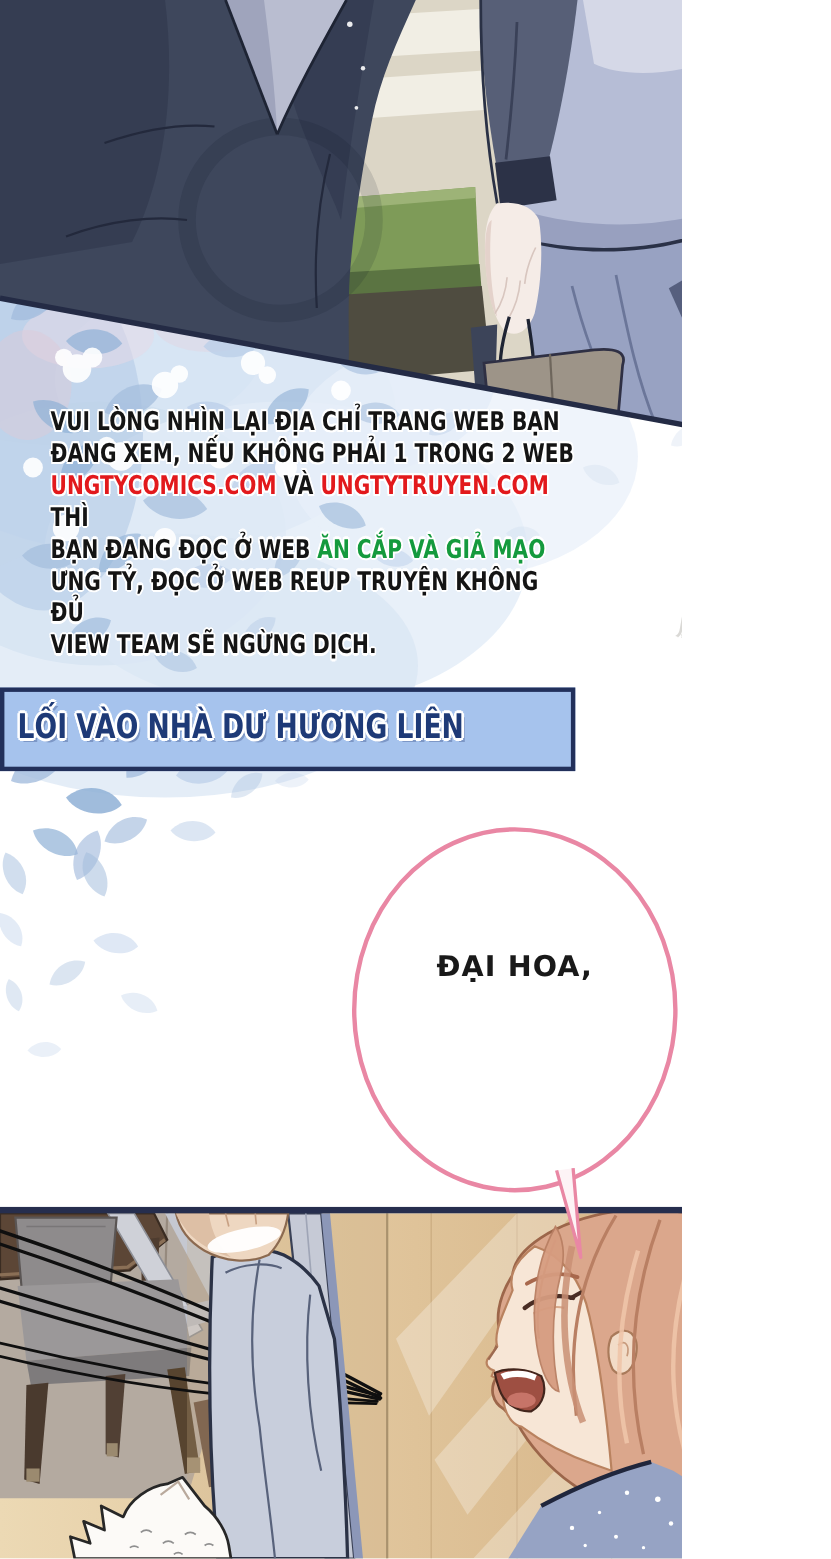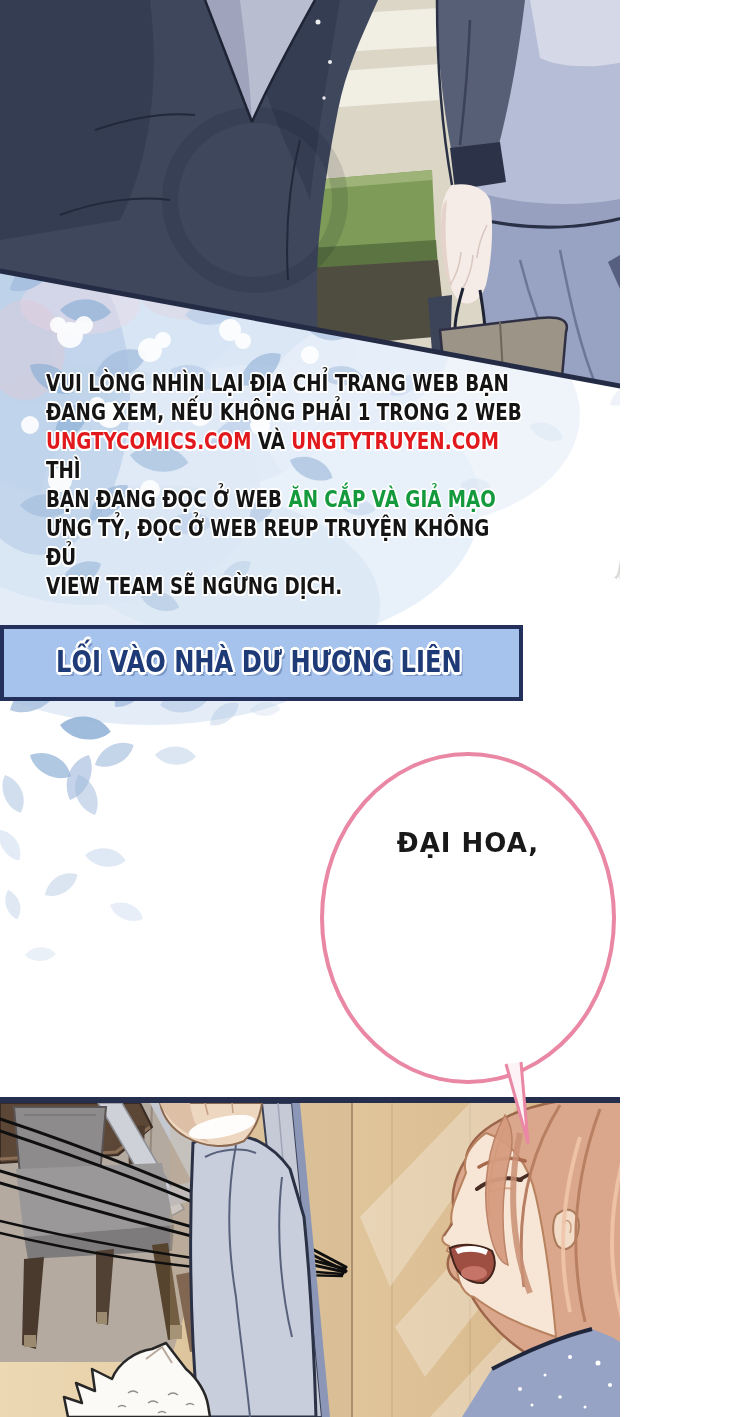--- a/index.html
+++ b/index.html
@@ -19,32 +19,32 @@
       1.5px 1.5px 0 #fff,-1.5px 1.5px 0 #fff,1.5px -1.5px 0 #fff,-1.5px -1.5px 0 #fff;}
   .notice .red{color:var(--red,#e2191c);}
   .notice .green{color:var(--green,#149a3d);}
   
   .watermark{position:absolute;left:616px;top:550px;z-index:3;font-weight:bold;
     font-size:26px;letter-spacing:3px;color:rgba(188,186,180,.55);
     transform:skewX(-10deg);white-space:nowrap;}
   
   .banner{position:absolute;left:0;top:625px;width:523px;height:76px;z-index:4;
     background:var(--banner-bg,#a6c3ed);border:4px solid var(--banner-border,#22305b);
-    box-sizing:border-box;padding-left:40px;}
+    box-sizing:border-box;}
   .banner-label{display:block;margin:14px 0 0 12px;font-size:31px;font-weight:bold;
     color:var(--banner-text,#1e3a77);white-space:nowrap;
     transform:scaleX(.78);transform-origin:left top;
     text-shadow:3px 0 0 #fff,-3px 0 0 #fff,0 3px 0 #fff,0 -3px 0 #fff,
       2px 2px 0 #fff,-2px -2px 0 #fff,2px -2px 0 #fff,-2px 2px 0 #fff,
       4px 4px 0 rgba(30,50,110,.30);}
   
   .bubble{position:absolute;left:320px;top:752px;width:296px;height:332px;z-index:5;
     background:#fff;border:4px solid var(--bubble-border,#e987a4);border-radius:50%;
     box-sizing:border-box;}
-  .bubble-text{margin-top:64px;text-align:center;font-size:26px;font-weight:bold;
+  .bubble-text{margin-top:100px;text-align:center;font-size:26px;font-weight:bold;
     line-height:46px;letter-spacing:1px;color:var(--bubble-text,#191919);}
   .tail{left:495px;top:1055px;z-index:6;}
 </style>
 </head>
 <body>
 
 <div class="page" style="--red: #e2191c; --green: #149a3d; --notice-black: #141414; --banner-bg: #a6c3ed; --banner-border: #22305b; --banner-text: #1e3a77; --bubble-border: #e987a4; --bubble-text: #191919;">
 
   <svg class="floral" width="755" height="850" viewBox="0 0 755 850" aria-hidden="true">
     <defs>

